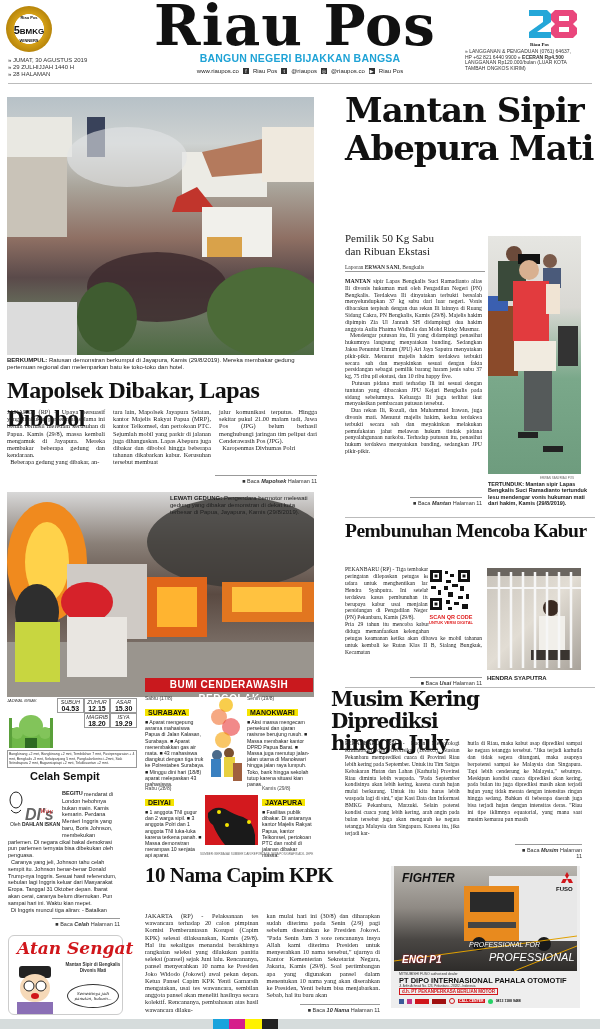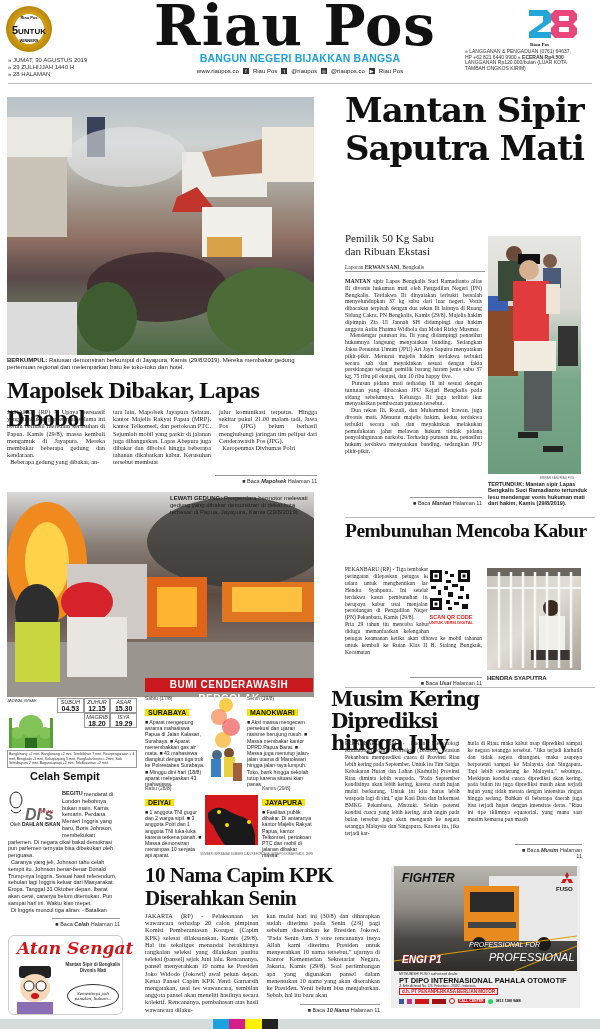--- a/index.html
+++ b/index.html
@@ -34,21 +34,21 @@
 .prayer-cell{font-family:"Liberation Sans",sans-serif;text-align:center;border:1px solid #999}
 .prayer-cell .n{font-size:5.5px;font-style:italic;color:#333}
 .prayer-cell .t{font-size:7px;font-weight:bold;color:#111}
 .footer-bar{left:0;top:1019px;width:600px;height:10px;background:#d6dcdc}
 </style>
 </head>
 <body>
 
 <div class="abs badge">
   <span class="small">Riau Pos</span>
-  <span><span class="big">5</span><span style="font-size:8px">UNTUK</span></span>
+  <span><span class="big">5</span><span style="font-size:8px">BMKG</span></span>
   <span class="small">WINNERS</span>
 </div>
 <div class="abs dateline">
   <div>» <span>JUMAT, 30 AGUSTUS 2019</span></div>
   <div>» <span>29 ZULHIJJAH 1440 H</span></div>
   <div>» <span>28 HALAMAN</span></div>
 </div>
 
 <div class="abs masthead-title">Riau Pos</div>
 <div class="abs tagline">BANGUN NEGERI BIJAKKAN BANGSA</div>
@@ -244,31 +244,30 @@
     <circle cx="18" cy="22" r="5" fill="#fff" stroke="#222"></circle>
     <circle cx="30" cy="22" r="5" fill="#fff" stroke="#222"></circle>
     <ellipse cx="24" cy="32" rx="4" ry="3" fill="#d0161b"></ellipse>
     <rect x="6" y="38" width="36" height="12" fill="#8a6fb5"></rect>
   </svg>
   <div class="abs" style="left:58px;top:48px;width:52px;height:24px;border:1px solid #333;border-radius:50%;font-family:'DejaVu Serif',serif;font-style:italic;font-size:4px;display:flex;align-items:center;justify-content:center;text-align:center;padding:2px">Semestinya jadi panutan, hukum...</div>
 </div>
 
 <div class="abs h-cond" style="left:145px;top:864px;width:235px;font-size:21px;line-height:23px">
   <div>10 Nama Capim KPK</div>
-  <div>Diserahkan Senin</div>
 </div>
 <div class="abs cols2 body-text" style="left:145px;top:912px;width:235px">
   <div>JAKARTA (RP) - Pelaksanaan tes wawancara terhadap 20 calon pimpinan Komisi Pemberantasan Korupsi (Capim KPK) selesai dilaksanakan, Kamis (29/8). Hal itu sekaligus menandai berakhirnya rangkaian seleksi yang dilakukan panitia seleksi (pansel) sejak Juni lalu. Rencananya, pansel menyerahkan 10 nama ke Presiden Joko Widodo (Jokowi) awal pekan depan. Ketua Pansel Capim KPK Yenti Garnarsih mengatakan, usai tes wawancara, sembilan anggota pansel akan meneliti hasilnya secara kolektif. Rencananya, pembahasan atas hasil wawancara dilaku-</div>
   <div>kan mulai hari ini (30/8) dan diharapkan sudah diterima pada Senin (2/9) pagi sebelum diserahkan ke Presiden Jokowi. "Pada Senin Jam 3 sore rencananya insya Allah kami diterima Presiden untuk menyerahkan 10 nama tersebut," ujarnya di Kantor Kementerian Sekretariat Negara, Jakarta, Kamis (29/8). Soal pertimbangan apa yang digunakan pansel dalam menentukan 10 nama yang akan diserahkan ke Presiden, Yenti belum bisa menjabarkan. Sebab, hal itu baru akan</div>
 </div>
 <div class="abs readmore" style="left:300px;top:1004px;width:80px">■ <span>Baca</span> <b>10 Nama</b> <span>Halaman 11</span></div>
 
 <div class="abs h-big" style="left:345px;top:91px;width:250px;font-size:34px;line-height:38px">
   <div>Mantan Sipir</div>
-  <div>Saputra Mati</div>
+  <div>Abepura Mati</div>
 </div>
 <div class="abs" style="left:345px;top:232px;width:140px;font-family:'Liberation Serif',serif;font-size:11px;line-height:13px;color:#222">
   <div>Pemilik 50 Kg Sabu</div>
   <div>dan Ribuan Ekstasi</div>
 </div>
 <div class="abs" style="left:345px;top:264px;width:140px;font-family:'Liberation Serif',serif;font-size:5.5px;color:#333;border-bottom:1px solid #999;padding-bottom:1px">
   <span>Laporan</span> <b>ERWAN SANI</b><span>, Bengkalis</span>
 </div>
 <div class="abs body-text" style="left:345px;top:278px;width:137px;font-size:5.8px;line-height:6.8px">
   <b>MANTAN</b> <span>sipir Lapas Bengkalis Suci Ramadianto alias Ili divonis hukuman mati oleh Pengadilan Negeri (PN) Bengkalis. Terdakwa Ili dinyatakan terbukti bersalah menyelundupkan 37 kg sabu dari luar negeri. Vonis dibacakan terpisah dengan dua rekan Ili lainnya di Ruang Sidang Cakra, PN Bengkalis, Kamis (29/8). Majelis hakim dipimpin Zia Ul Jannah SH didampingi dua hakim anggota Aulia Fhatma Widhola dan Mohd Rizky Musmar.</span><br>

